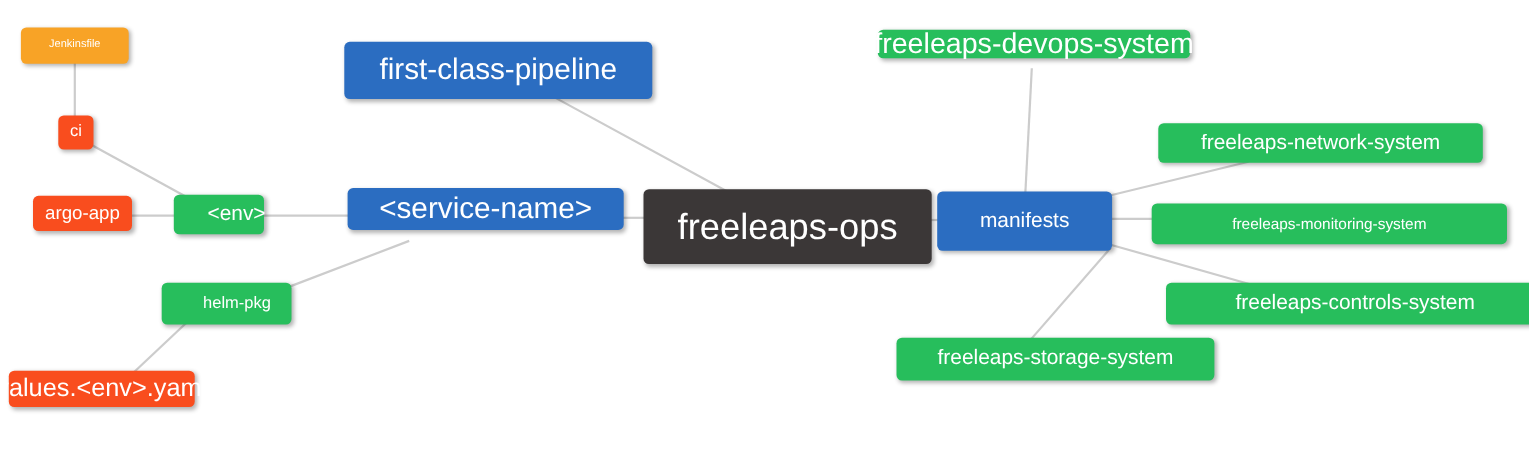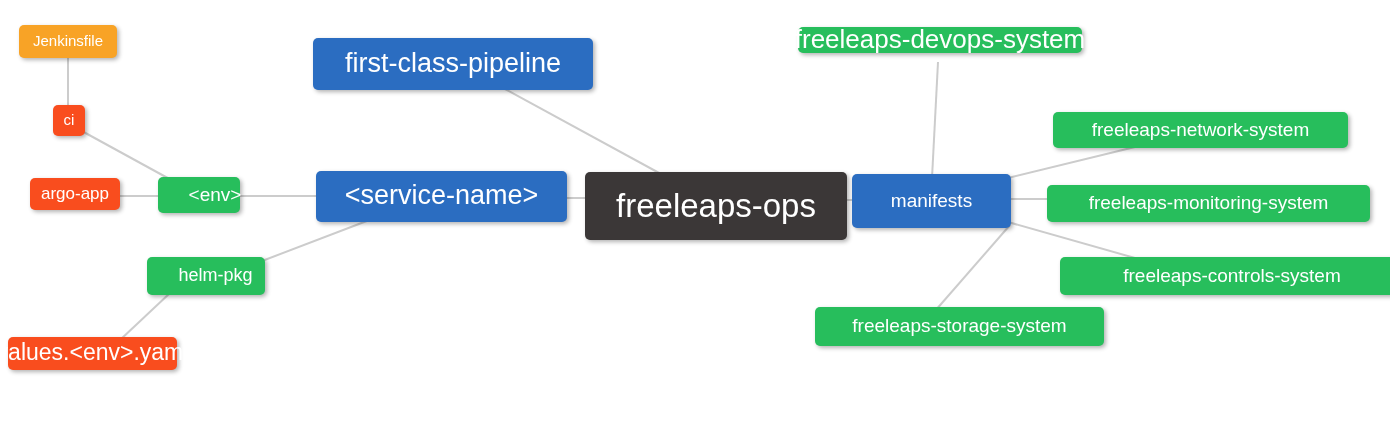--- a/index.html
+++ b/index.html
@@ -59,57 +59,57 @@
       <line x1="170" y1="293" x2="120" y2="340" stroke="#CCCCCC" stroke-width="2"></line>
       <line x1="565" y1="198" x2="590" y2="198" stroke="#CCCCCC" stroke-width="2"></line>
       <line x1="505" y1="89" x2="672" y2="180" stroke="#CCCCCC" stroke-width="2"></line>
       <line x1="845" y1="200" x2="856" y2="200" stroke="#CCCCCC" stroke-width="2"></line>
       <line x1="938" y1="62" x2="932" y2="178" stroke="#CCCCCC" stroke-width="2"></line>
       <line x1="1008" y1="178" x2="1135" y2="147" stroke="#CCCCCC" stroke-width="2"></line>
       <line x1="1008" y1="199" x2="1055" y2="199" stroke="#CCCCCC" stroke-width="2"></line>
       <line x1="1008" y1="222" x2="1142" y2="260" stroke="#CCCCCC" stroke-width="2"></line>
       <line x1="1010" y1="225" x2="935" y2="311" stroke="#CCCCCC" stroke-width="2"></line>
     </svg>
-<div class="node c-orange" style="left: 19px; top: 25px; width: 98px; height: 33px; font-size: 15px;">
+<div class="node c-orange" style="left: 19px; top: 25px; width: 98px; height: 33px; font-size: 10px;">
     <span class="node-label">Jenkinsfile</span>
   </div>
     <div class="node c-red" style="left: 53px; top: 105px; width: 32px; height: 31px; font-size: 15px;">
     <span class="node-label">ci</span>
   </div>
     <div class="node c-red" style="left: 30px; top: 178px; width: 90px; height: 32px; font-size: 17px;">
     <span class="node-label">argo-app</span>
   </div>
     <div class="node c-green" style="left: 158px; top: 177px; width: 82px; height: 36px; font-size: 19px; padding-left: 32px;">
     <span class="node-label">&lt;env&gt;</span>
   </div>
-    <div class="node c-green" style="left: 147px; top: 257px; width: 118px; height: 38px; font-size: 18px; padding-left: 19px;">
+    <div class="node c-green" style="left: 147px; top: 257px; width: 118px; height: 38px; font-size: 15px; padding-left: 19px;">
     <span class="node-label">helm-pkg</span>
   </div>
     <div class="node c-red" style="left: 8px; top: 337px; width: 169px; height: 33px; font-size: 23px;">
     <span class="node-label">values.&lt;env&gt;.yaml</span>
   </div>
     <div class="node c-blue" style="left: 313px; top: 38px; width: 280px; height: 52px; font-size: 27px;">
     <span class="node-label">first-class-pipeline</span>
   </div>
-    <div class="node c-blue" style="left: 316px; top: 171px; width: 251px; height: 51px; font-size: 27px; justify-content: center;">
+    <div class="node c-blue" style="left: 316px; top: 171px; width: 251px; height: 38px; font-size: 27px; justify-content: center;">
     <span class="node-label">&lt;service-name&gt;</span>
   </div>
     <div class="node c-dark" style="left: 585px; top: 172px; width: 262px; height: 68px; font-size: 33px;">
     <span class="node-label">freeleaps-ops</span>
   </div>
     <div class="node c-blue" style="left: 852px; top: 174px; width: 159px; height: 54px; font-size: 19px;">
     <span class="node-label">manifests</span>
   </div>
     <div class="node c-green" style="left: 798px; top: 27px; width: 284px; height: 26px; font-size: 26px;">
     <span class="node-label">freeleaps-devops-system</span>
   </div>
     <div class="node c-green" style="left: 1053px; top: 112px; width: 295px; height: 36px; font-size: 19px;">
     <span class="node-label">freeleaps-network-system</span>
   </div>
-    <div class="node c-green" style="left: 1047px; top: 185px; width: 323px; height: 37px; font-size: 19px;">
+    <div class="node c-green" style="left: 1047px; top: 185px; width: 323px; height: 37px; font-size: 14px;">
     <span class="node-label">freeleaps-monitoring-system</span>
   </div>
     <div class="node c-green" style="left: 1060px; top: 257px; width: 344px; height: 38px; font-size: 19px;">
     <span class="node-label">freeleaps-controls-system</span>
   </div>
     <div class="node c-green" style="left: 815px; top: 307px; width: 289px; height: 39px; font-size: 19px;">
     <span class="node-label">freeleaps-storage-system</span>
   </div>
   </div>
 

